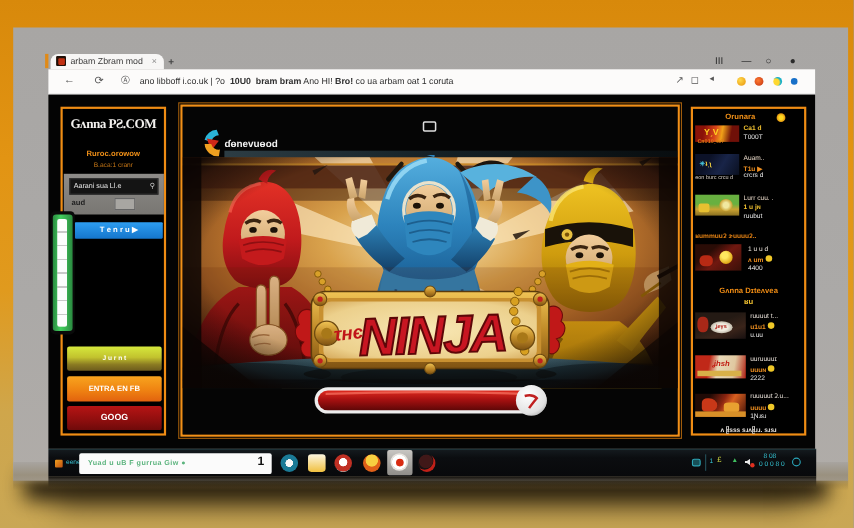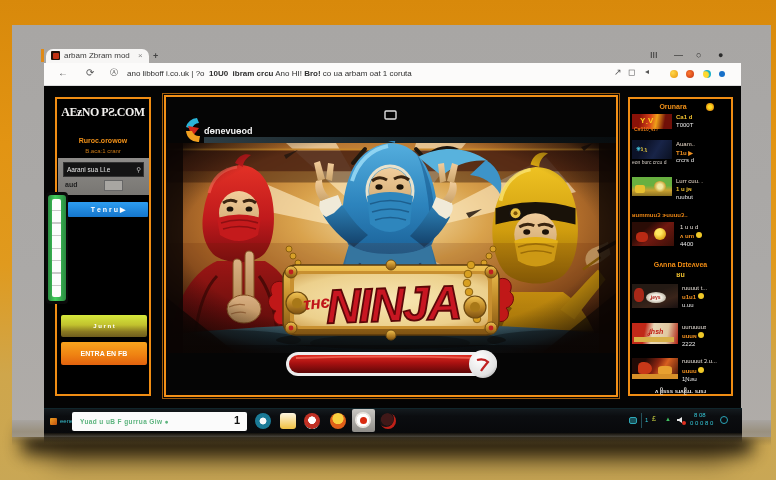--- a/index.html
+++ b/index.html
@@ -63,48 +63,49 @@
   <div class="tabx">×</div>
   <div class="newtab">+</div>
   <div class="wctl" style="left:650px;">III</div>
   <div class="wctl" style="left:674px;">—</div>
   <div class="wctl" style="left:696px;">○</div>
   <div class="wctl" style="left:718px;">●</div>
   <div class="toolbar"></div>
   <div class="ticon" style="left:58px; font-weight:bold;">←</div>
   <div class="ticon" style="left:86px;">⟳</div>
   <div class="ticon" style="left:110px; font-size:8px;">Ⓐ</div>
-  <div class="url">ano libboff i.co.uk | ?o&nbsp;&nbsp;<b>10U0</b>&nbsp; <b>ibram crcu</b> Ano HI! <b>Bro!</b> co ua arbam oat 1 coruta</div>
+  <div class="url">ano libboff i.co.uk | ?o&nbsp;&nbsp;<b>10U0</b>&nbsp; <b>bram bram</b> Ano HI! <b>Bro!</b> co ua arbam oat 1 coruta</div>
   <div class="ticon" style="left:614px; font-size:9px;">↗</div>
   <div class="ticon" style="left:628px; font-size:9px;">◻</div>
   <div class="ticon" style="left:645px; font-size:8px;">◂</div>
   <div class="dot" style="left:670px; background:radial-gradient(circle at 35% 35%, #ffd94a, #e8920a);"></div>
   <div class="dot" style="left:686px; background:radial-gradient(circle at 40% 40%, #ff7a30, #c03010);"></div>
   <div class="dot" style="left:703px; background:radial-gradient(circle at 30% 60%, #ffd830 40%, #18b0c8 60%);"></div>
   <div class="dot" style="left:719px; width:6px; height:6px; top:71px; background:#1870c8;"></div>
 
   <div class="page" id="page">
 
     <div class="box" style="left:11px; top:11px; width:96px; height:299px;"></div>
-    <div class="abs" style="left:11px; top:19px; width:96px; text-align:center; color:#f2f0ee; font-family:'Liberation Serif',serif; font-weight:bold; font-size:12px; letter-spacing:-0.5px;">AEƶNO PƧ.COM</div>
+    <div class="abs" style="left:11px; top:19px; width:96px; text-align:center; color:#f2f0ee; font-family:'Liberation Serif',serif; font-weight:bold; font-size:12px; letter-spacing:-0.5px;">Gʌnna PƧ.COM</div>
     <div class="abs" style="left:11px; top:51px; width:96px; text-align:center; color:#f09018; font-weight:bold; font-size:7px;">Ruroc.orowow</div>
     <div class="abs" style="left:11px; top:62px; width:96px; text-align:center; color:#c87816; font-size:6px;">B.aca:1 cranr</div>
     <div class="abs" style="left:14px; top:72px; width:91px; height:37px; background:linear-gradient(180deg,#8e8c89,#787672);"></div>
     <div class="abs" style="left:19px; top:76px; width:81px; height:15px; background:#141414; border:1px solid #333; color:#e8e8e8; font-size:6.5px; line-height:13px; padding-left:3px;">Aarani sua Ll.e <span style="float:right; margin-right:2px; color:#ccc;">⚲</span></div>
     <div class="abs" style="left:21px; top:95px; font-size:7px; font-weight:bold; color:#222;">aud</div>
     <div class="abs" style="left:60px; top:94px; width:19px; height:11px; background:#a8a6a2; border:1px solid #666;"></div>
     <div class="abs" style="left:24px; top:116px; width:80px; height:15px; background:linear-gradient(180deg,#2d9df0,#1576cc); text-align:center; color:#fff; font-size:7px; font-weight:bold; line-height:15px; border-radius:1px;">T e n r u ▶</div>
 
     <div class="abs" style="left:2px; top:106px; width:22px; height:112px; background:#0a0a0a; border-radius:4px;"></div>
     <div class="abs" style="left:4px; top:109px; width:18px; height:106px; background:linear-gradient(90deg,#2a8a40,#43cf5e 40%,#2a8a40); border-radius:3px;"></div>
     <div class="abs" style="left:8px; top:113px; width:9px; height:98px; background:#f4f4f4; border-radius:2px;
       background-image:repeating-linear-gradient(180deg,#fdfdfd 0 11px,#c9c9c9 11px 12.5px);"></div>
 
     <div class="btn" style="top:229px; height:22px; background:linear-gradient(180deg,#d6e93c 0%,#c2c22e 45%,#8a7a22 75%,#6d5c1d 100%); font-size:6px; line-height:22px;">J u r n t</div>
     <div class="btn" style="top:256px; height:23px; background:linear-gradient(180deg,#f8a41e 0%,#ef8312 55%,#e2620e 100%); font-size:7px; line-height:23px;">ENTRA EN FB</div>
+    <div class="btn" style="top:283px; height:22px; background:linear-gradient(180deg,#b61414 0%,#8e0e0e 60%,#6e0a0a 100%); font-size:8px; line-height:22px;">GOOG</div>
 
     <div class="abs" style="left:118px; top:7px; width:458px; height:306px; border:1px solid #a05c0c;"></div>
     <div class="abs" style="left:120px; top:9px; width:454px; height:302px; border:2px solid #f29018;"></div>
     <div class="abs" style="left:122px; top:11px; width:450px; height:298px;" id="gamewrap">
       <svg width="450" height="298" viewBox="0 0 450 298">
         <defs>
           <radialGradient id="wall" cx="0.5" cy="0.36" r="0.67">
             <stop offset="0" stop-color="#f6e2ae"></stop>
             <stop offset="0.32" stop-color="#d9a24c"></stop>
             <stop offset="0.62" stop-color="#b06c2a"></stop>

